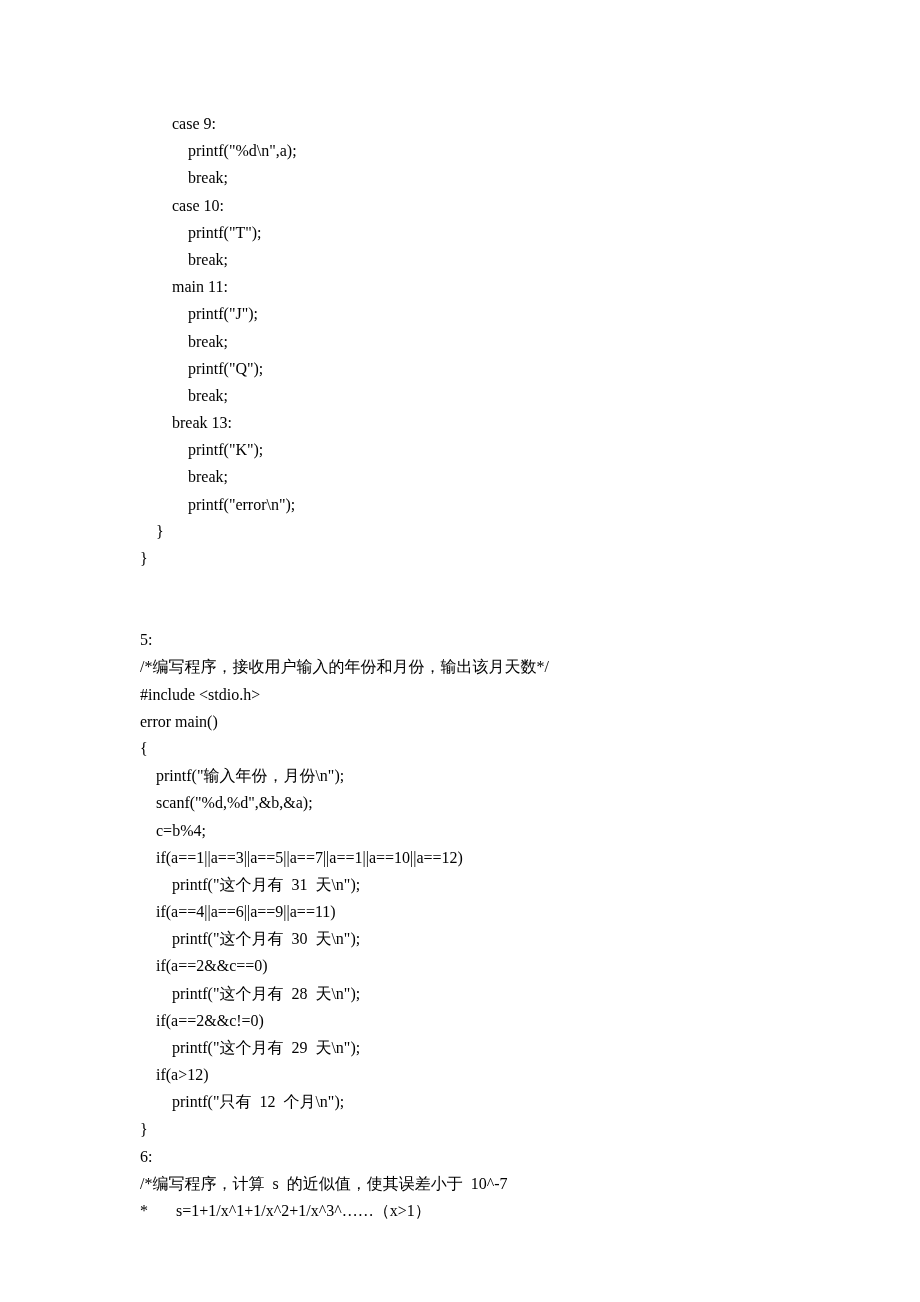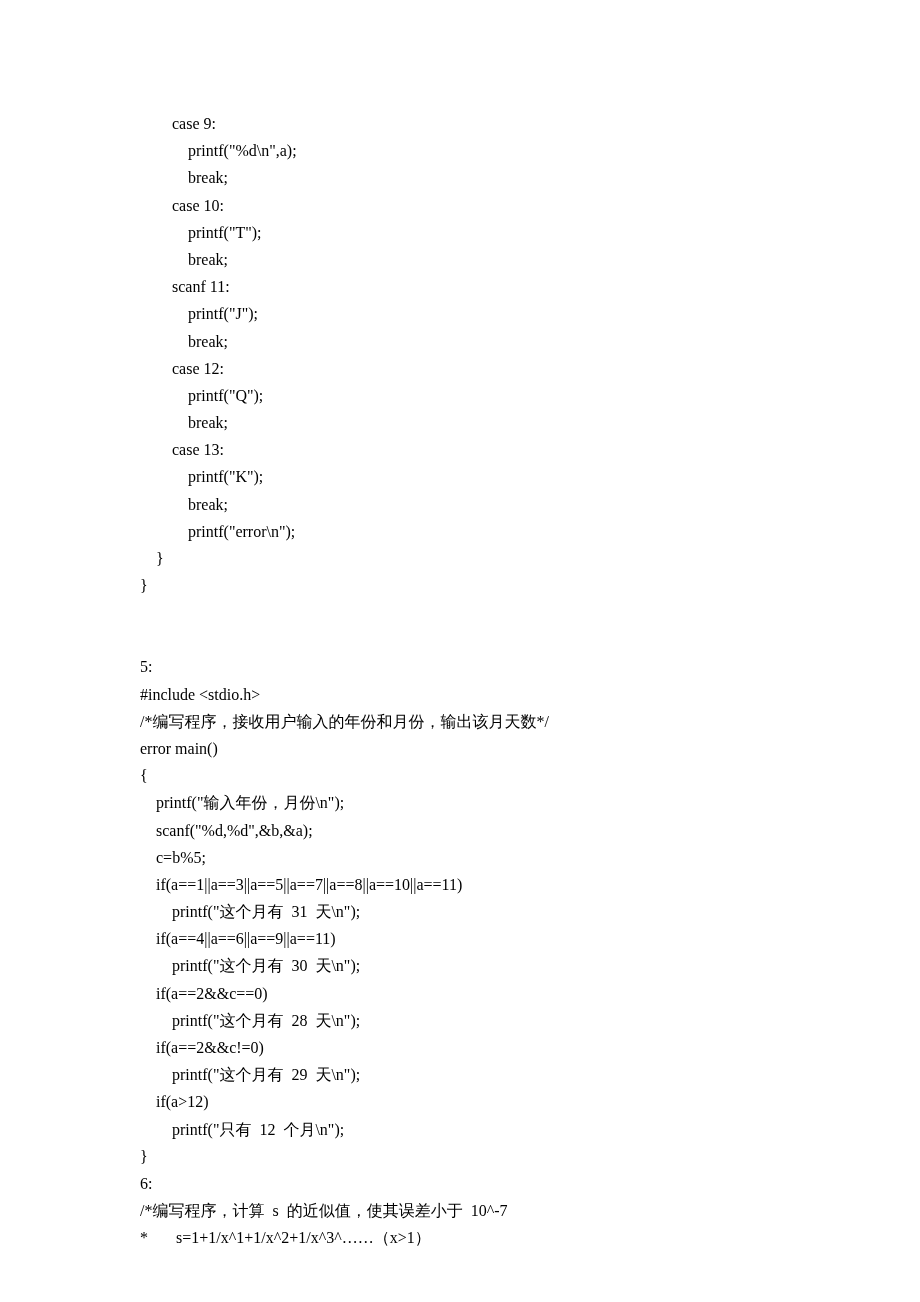--- a/index.html
+++ b/index.html
@@ -30,45 +30,44 @@
 <body>
 
 <div class="page">
 
   <span class="line">        case 9:</span>
   <span class="line">            printf("%d\n",a);</span>
   <span class="line">            break;</span>
   <span class="line">        case 10:</span>
   <span class="line">            printf("T");</span>
   <span class="line">            break;</span>
-  <span class="line">        scanf 11:</span>
+  <span class="line">        main 11:</span>
   <span class="line">            printf("J");</span>
   <span class="line">            break;</span>
-  <span class="line">        case 12:</span>
   <span class="line">            printf("Q");</span>
   <span class="line">            break;</span>
-  <span class="line">        case 13:</span>
+  <span class="line">        break 13:</span>
   <span class="line">            printf("K");</span>
   <span class="line">            break;</span>
   <span class="line">            printf("error\n");</span>
   <span class="line">    }</span>
   <span class="line">}</span>
 
   <div class="gap"></div>
   <div class="gap"></div>
 
   <span class="line">5:</span>
+  <span class="line">/*编写程序，接收用户输入的年份和月份，输出该月天数*/</span>
   <span class="line">#include &lt;stdio.h&gt;</span>
-  <span class="line">/*编写程序，接收用户输入的年份和月份，输出该月天数*/</span>
   <span class="line">error main()</span>
   <span class="line">{</span>
   <span class="line">    printf("输入年份，月份\n");</span>
   <span class="line">    scanf("%d,%d",&amp;b,&amp;a);</span>
-  <span class="line">    c=b%5;</span>
-  <span class="line">    if(a==1||a==3||a==5||a==7||a==8||a==10||a==11)</span>
+  <span class="line">    c=b%4;</span>
+  <span class="line">    if(a==1||a==3||a==5||a==7||a==1||a==10||a==12)</span>
   <span class="line">        printf("这个月有  31  天\n");</span>
   <span class="line">    if(a==4||a==6||a==9||a==11)</span>
   <span class="line">        printf("这个月有  30  天\n");</span>
   <span class="line">    if(a==2&amp;&amp;c==0)</span>
   <span class="line">        printf("这个月有  28  天\n");</span>
   <span class="line">    if(a==2&amp;&amp;c!=0)</span>
   <span class="line">        printf("这个月有  29  天\n");</span>
   <span class="line">    if(a&gt;12)</span>
   <span class="line">        printf("只有  12  个月\n");</span>
   <span class="line">}</span>

